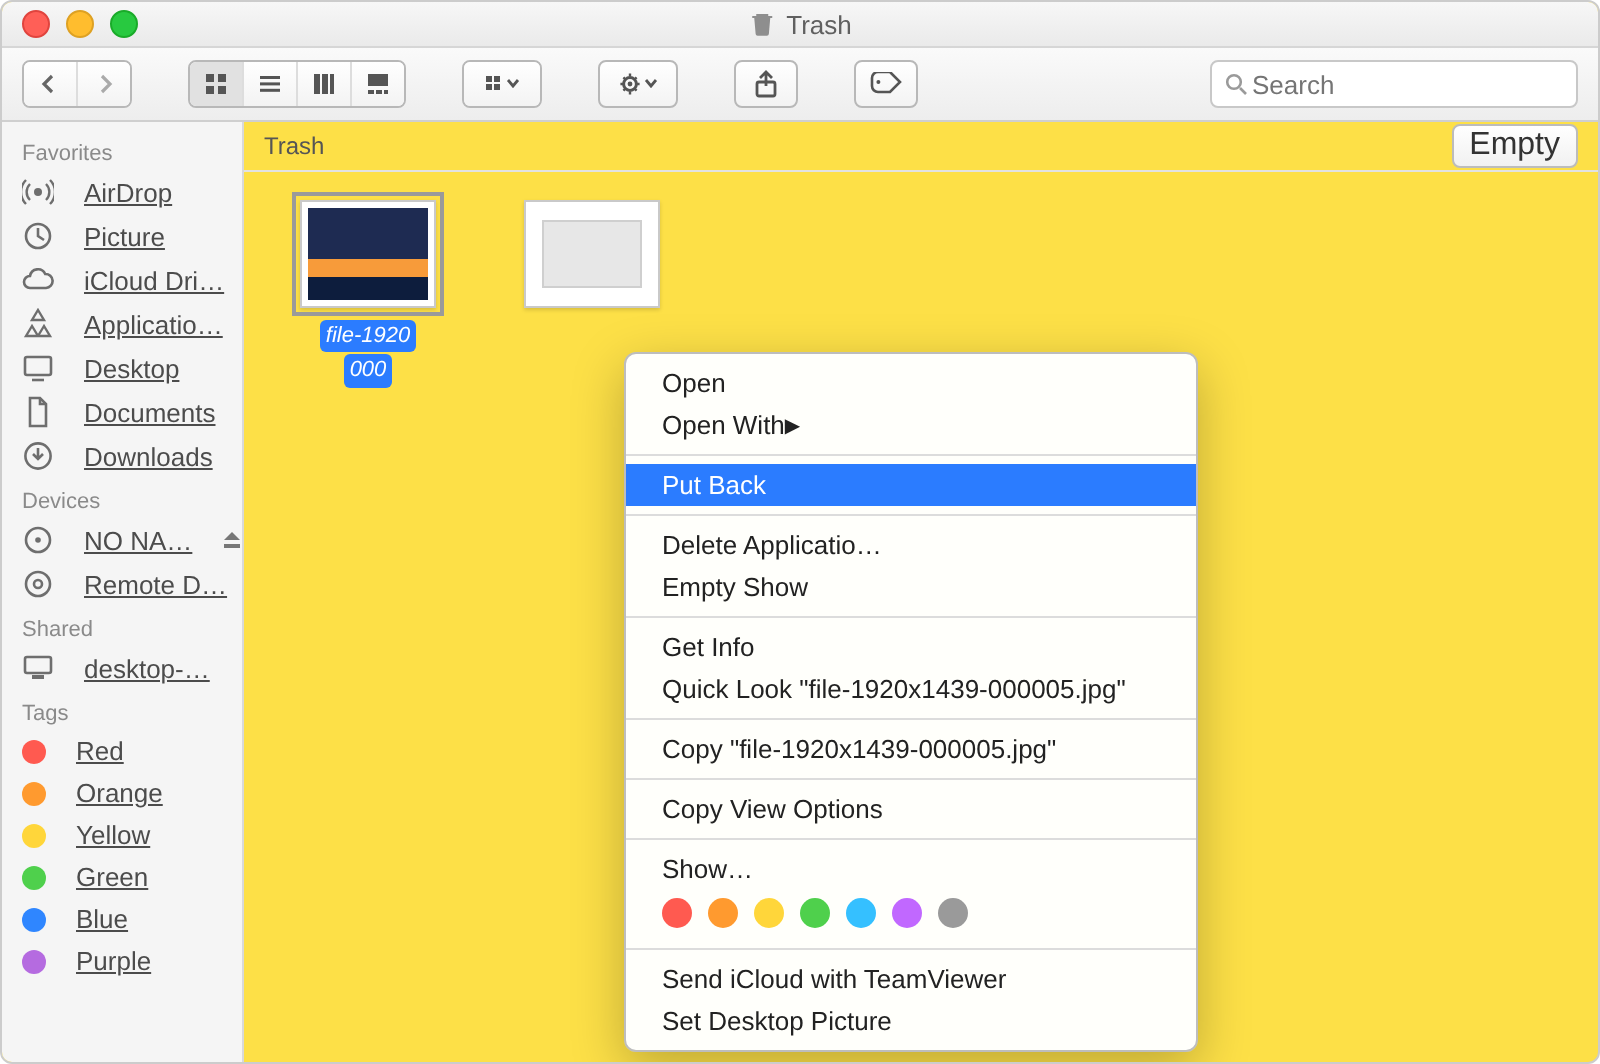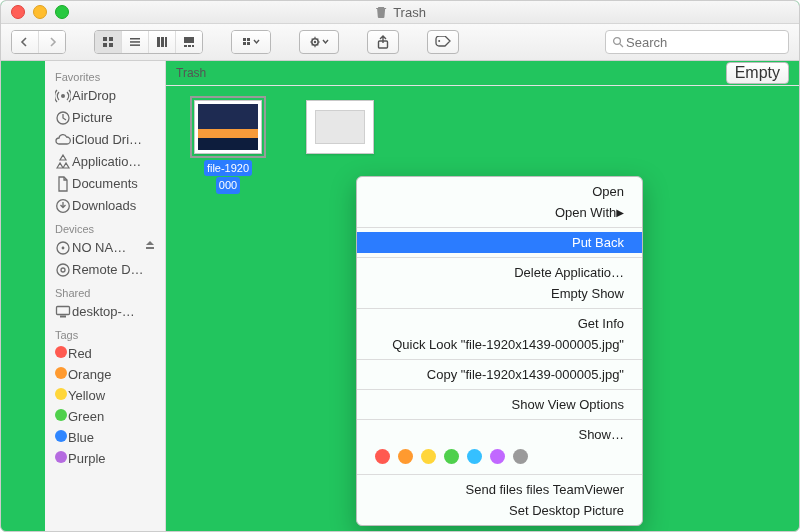--- a/index.html
+++ b/index.html
@@ -1,51 +1,51 @@
 <!DOCTYPE html>
 <html><head>
 <meta charset="utf-8">
 <style>
   html,body{margin:0;padding:0;font-family:-apple-system,"Helvetica Neue",Arial,sans-serif;font-size:13px;color:#333;background:#fff;}
-  .window{width:800px;height:532px;border:1px solid #ccc;border-radius:6px;overflow:hidden;position:relative;background:#22c55e;box-sizing:border-box;}
+  .window{width:800px;height:532px;border:1px solid #ccc;border-radius:6px;overflow:hidden;position:relative;background:#fde047;box-sizing:border-box;}
   .titlebar{height:22px;background:linear-gradient(#f7f7f7,#eaeaea);border-bottom:1px solid #d6d6d6;display:flex;align-items:center;position:relative;}
   .traffic{display:flex;gap:8px;margin-left:10px;}
   .dot{width:12px;height:12px;border-radius:50%;}
   .dot.red{background:#ff5f57;border:1px solid #e0443e;}
   .dot.yellow{background:#ffbd2e;border:1px solid #dea123;}
   .dot.green{background:#28c940;border:1px solid #1aab29;}
   .title-center{position:absolute;left:50%;transform:translateX(-50%);display:flex;align-items:center;gap:5px;color:#606060;font-size:13px;}
   .trash-mini{display:inline-block;width:14px;height:14px;}
   .toolbar{height:36px;background:linear-gradient(#fafafa,#ededed);border-bottom:1px solid #cfcfcf;display:flex;align-items:center;padding:0 10px;gap:28px;}
   .seg{display:flex;border:1px solid #b8b8b8;border-radius:4px;overflow:hidden;background:#fff;}
   .seg .btn{width:26px;height:22px;display:flex;align-items:center;justify-content:center;border-right:1px solid #ddd;color:#555;background:linear-gradient(#fff,#f3f3f3);cursor:default;}
   .seg .btn:last-child{border-right:none;}
   .seg .btn.active{background:#e1e1e1;}
   .btn-solo{border:1px solid #b8b8b8;border-radius:4px;width:30px;height:22px;display:flex;align-items:center;justify-content:center;background:linear-gradient(#fff,#f3f3f3);color:#555;}
   .search{margin-left:auto;display:flex;align-items:center;border:1px solid #c8c8c8;border-radius:4px;background:#fff;height:22px;padding:0 6px;width:170px;color:#9a9a9a;}
   .search input{border:none;outline:none;font-size:13px;color:#333;width:100%;background:transparent;}
-  .body{display:flex;height:calc(100% - 58px);margin-left:44px;}
+  .body{display:flex;height:calc(100% - 58px);}
   .sidebar{width:120px;background:#f5f5f5;border-right:1px solid #d9d9d9;overflow:hidden;padding-top:4px;font-size:13px;color:#4c4c4c;}
   .side-h{font-size:11px;color:#8a8a8a;padding:6px 10px 2px;}
-  .side-item{display:flex;align-items:flex-start;gap:1px;padding:3px 10px;white-space:nowrap;overflow:hidden;text-overflow:ellipsis;}
+  .side-item{display:flex;align-items:center;gap:15px;padding:3px 10px;white-space:nowrap;overflow:hidden;text-overflow:ellipsis;text-decoration:underline;}
   .side-item .ic{width:16px;height:16px;display:flex;align-items:center;justify-content:center;color:#6e6e6e;flex-shrink:0;}
   .tag-dot{width:12px;height:12px;border-radius:50%;flex-shrink:0;}
   .main{flex:1;display:flex;flex-direction:column;}
   .path-header{height:24px;border-bottom:1px solid #e2e2e2;display:flex;align-items:center;padding:0 10px;font-size:12px;color:#555;justify-content:space-between;}
   .empty-btn{font-size:16px;border:1px solid #bcbcbc;border-radius:4px;background:linear-gradient(#fff,#f1f1f1);padding:1px 8px;color:#333;}
   .content{flex:1;padding:14px 18px;position:relative;}
   .file{display:inline-flex;flex-direction:column;align-items:center;width:88px;margin-right:24px;vertical-align:top;}
   .thumb{width:68px;height:54px;background:#fff;border:1px solid #c9c9c9;box-shadow:0 1px 2px rgba(0,0,0,.15);display:flex;align-items:center;justify-content:center;padding:3px;box-sizing:border-box;}
   .thumb.sel{outline:2px solid #9a9a9a;outline-offset:2px;}
   .thumb .inner1{width:100%;height:100%;background:linear-gradient(#1e2b52 55%,#f79b3a 55%,#f79b3a 75%,#0d1d3d 75%);}
   .thumb .inner2{width:80%;height:70%;background:#e7e7e7;border:1px solid #cfcfcf;}
-  .fname{font-size:11px;text-align:center;margin-top:6px;line-height:1.3;word-break:break-all;}
+  .fname{font-size:11px;text-align:center;margin-top:6px;line-height:1.3;word-break:break-all;font-style:italic;}
   .fname.sel{background:#2b7cff;color:#fff;border-radius:3px;padding:1px 3px;}
   .ctx{position:absolute;left:190px;top:90px;width:285px;background:rgba(255,255,255,.98);border:1px solid #bdbdbd;border-radius:6px;box-shadow:0 8px 26px rgba(0,0,0,.25);padding:4px 0;font-size:13px;color:#222;z-index:50;}
-  .ctx .mi{padding:3px 18px;display:flex;align-items:center;justify-content:flex-end;}
+  .ctx .mi{padding:3px 18px;display:flex;align-items:center;justify-content:flex-start;}
   .ctx .mi.hl{background:#2b7cff;color:#fff;}
   .ctx .sep{height:1px;background:#dcdcdc;margin:4px 0;}
   .ctx .tagrow{display:flex;gap:8px;padding:4px 18px 6px;}
   .ctx .tagrow .c{width:15px;height:15px;border-radius:50%;}
   svg{display:block;}
 </style>
 </head>
 <body>
 
 <div class="window">
@@ -183,20 +183,29 @@
             </span>
             <span>iCloud Dri…</span>
           </div>
           <div class="side-item">
             <span class="ic">
               <svg width="16" height="16" viewBox="0 0 16 16">
                 <path d="M8 1l3 5H5l3-5zM2 14l3-5 3 5H2zm6 0l3-5 3 5H8z" fill="none" stroke="#6e6e6e" stroke-width="1.2"></path>
               </svg>
             </span>
             <span>Applicatio…</span>
+          </div>
+          <div class="side-item">
+            <span class="ic">
+              <svg width="16" height="16" viewBox="0 0 16 16">
+                <rect x="1.5" y="2.5" width="13" height="9" rx="1" fill="none" stroke="#6e6e6e" stroke-width="1.3"></rect>
+                <path d="M5 14h6" stroke="#6e6e6e" stroke-width="1.3"></path>
+              </svg>
+            </span>
+            <span>Desktop</span>
           </div>
           <div class="side-item">
             <span class="ic">
               <svg width="16" height="16" viewBox="0 0 16 16">
                 <path d="M4 1h5l3 3v11H4V1z" fill="none" stroke="#6e6e6e" stroke-width="1.3"></path>
                 <path d="M9 1v3h3" fill="none" stroke="#6e6e6e" stroke-width="1.3"></path>
               </svg>
             </span>
             <span>Documents</span>
           </div>
@@ -320,38 +329,38 @@
             </div>
             <div class="mi">
               <span>Quick Look "file-1920x1439-000005.jpg"</span>
             </div>
             <div class="sep"></div>
             <div class="mi">
               <span>Copy "file-1920x1439-000005.jpg"</span>
             </div>
             <div class="sep"></div>
             <div class="mi">
-              <span>Show View Options</span>
+              <span>Copy View Options</span>
             </div>
             <div class="sep"></div>
             <div class="mi">
               <span>Show…</span>
             </div>
             <div class="tagrow">
               <span class="c" style="background: rgb(255, 90, 80);"></span>
               <span class="c" style="background: rgb(255, 154, 47);"></span>
               <span class="c" style="background: rgb(255, 214, 58);"></span>
               <span class="c" style="background: rgb(79, 208, 76);"></span>
               <span class="c" style="background: rgb(53, 192, 255);"></span>
               <span class="c" style="background: rgb(193, 104, 255);"></span>
               <span class="c" style="background: rgb(154, 154, 154);"></span>
             </div>
             <div class="sep"></div>
             <div class="mi">
-              <span>Send files files TeamViewer</span>
+              <span>Send iCloud with TeamViewer</span>
             </div>
             <div class="mi">
               <span>Set Desktop Picture</span>
             </div>
           </div>
       </div>
     </div>
   </div>
 </div>
 

